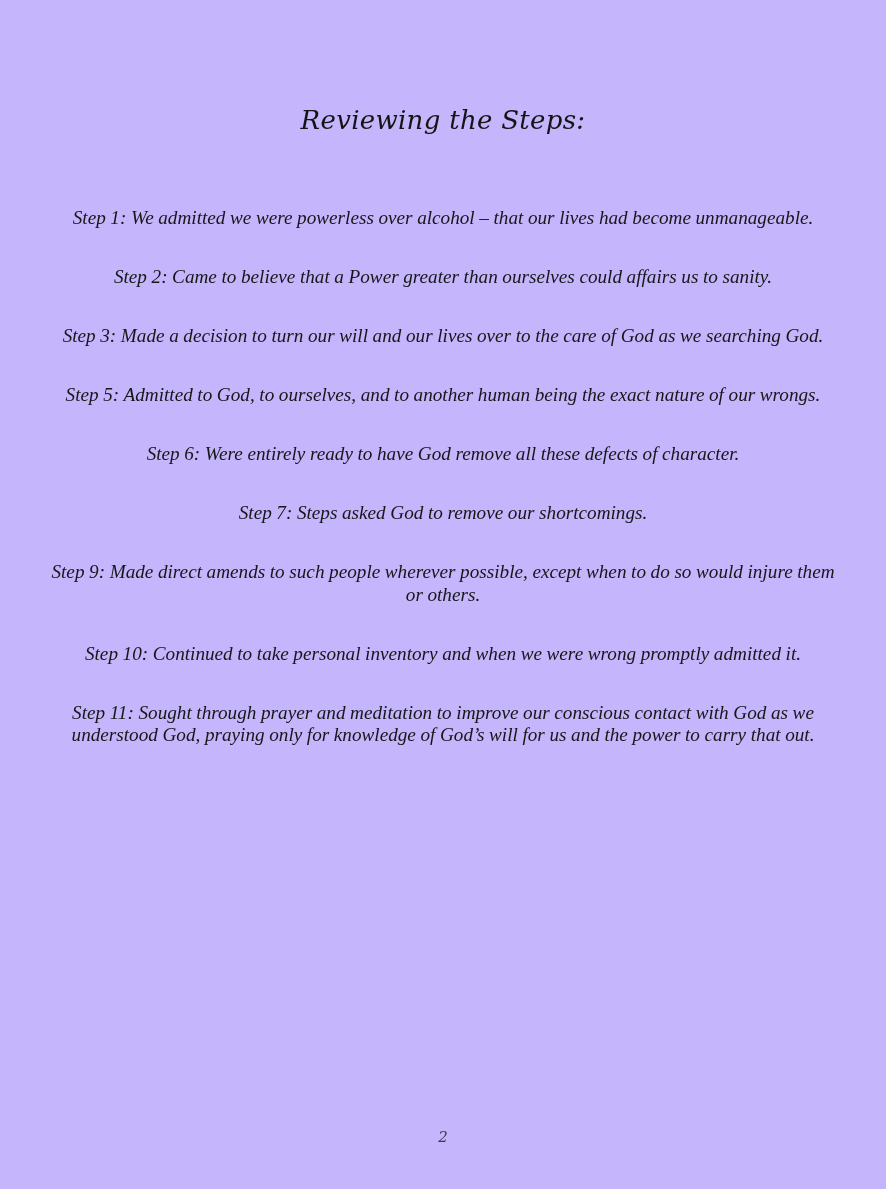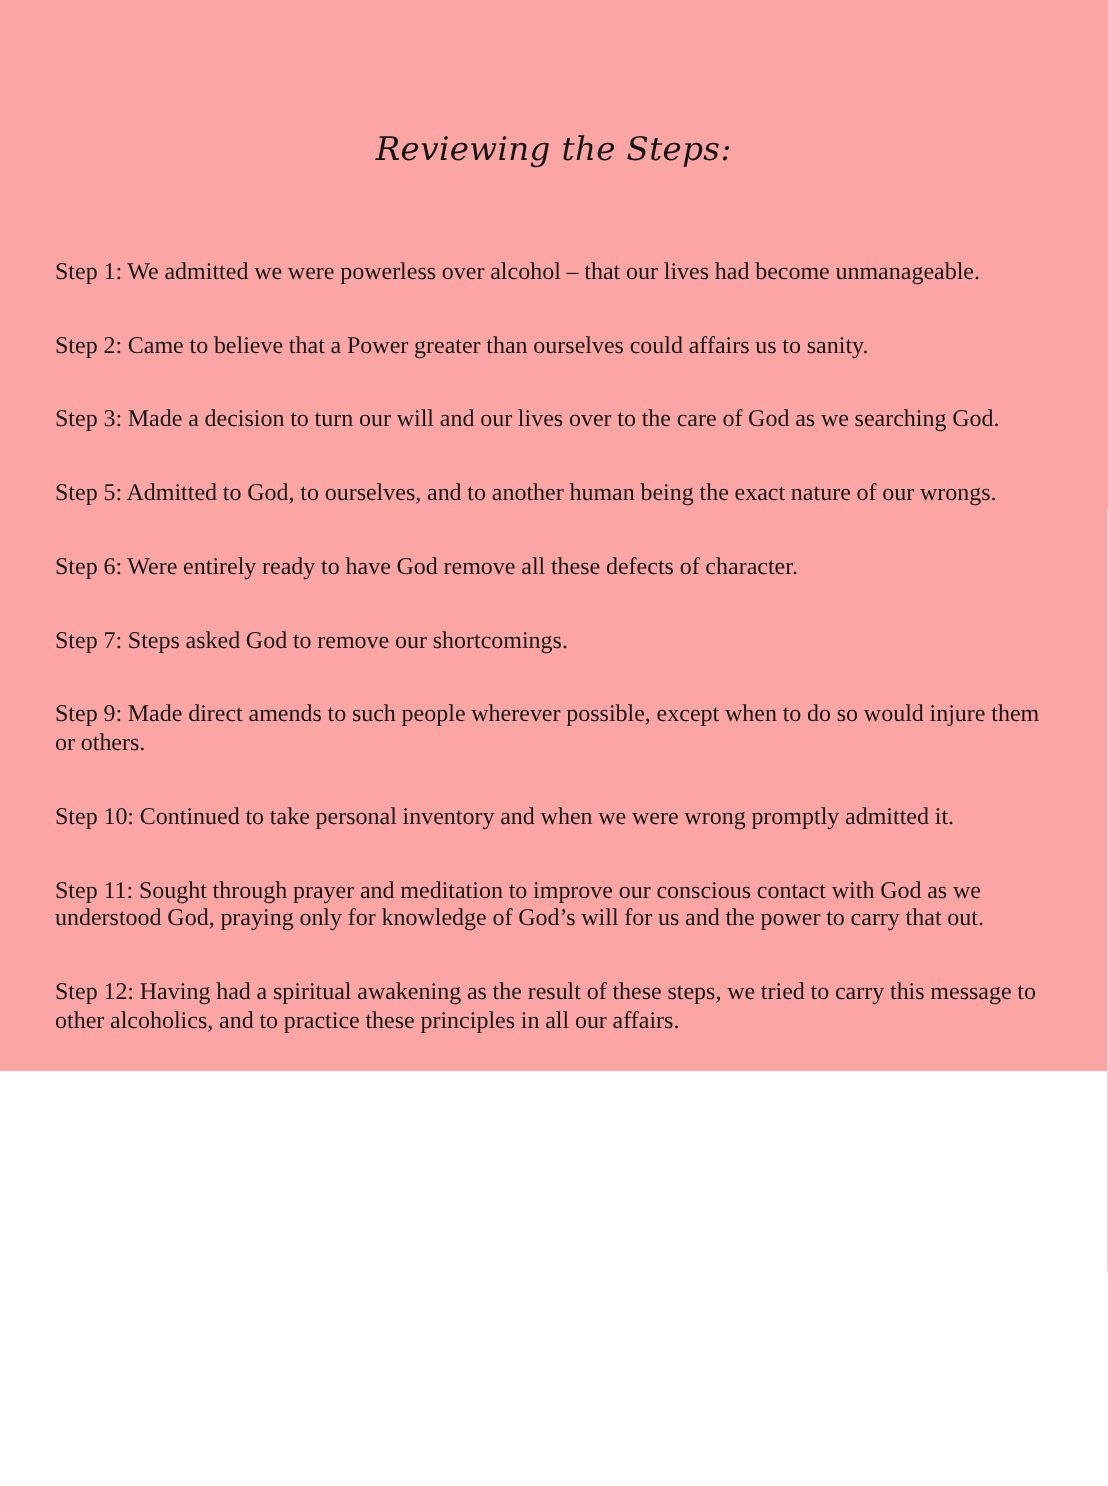--- a/index.html
+++ b/index.html
@@ -5,23 +5,23 @@
 <style>
   html, body {
     margin: 0;
     padding: 0;
     background: #ffffff;
   }
 
   .page {
     position: relative;
     width: 886px;
-    height: 857px;
+    height: 1189px;
     margin: 0 auto;
-    background: #fca5a5;
+    background: #c4b5fd;
     overflow: hidden;
     box-sizing: border-box;
     font-family: "Liberation Serif", "DejaVu Serif", serif;
     color: #171717;
     -webkit-font-smoothing: antialiased;
   }
 
   .content {
     position: absolute;
     left: 40px;
@@ -43,26 +43,28 @@
   }
 
   .steps-list {
     margin: 0;
     padding: 0;
     list-style: none;
     padding-top: 72px;
   }
 
   .step {
+    text-align: center;
     font-size: 19.2px;
     line-height: 22.5px;
     margin: 0 0 36.5px 0;
     padding: 0 4px;
     color: #171717;
     word-spacing: -0.2px;
+    font-style: italic;
   }
 
   .step:last-child {
     margin-bottom: 0;
   }
 
   .page-number {
     position: absolute;
     left: 0;
     right: 0;
@@ -87,20 +89,19 @@
     <ol class="steps-list">
       <li class="step">Step 1: We admitted we were powerless over alcohol – that our lives had become unmanageable.</li>
       <li class="step">Step 2: Came to believe that a Power greater than ourselves could affairs us to sanity.</li>
       <li class="step">Step 3: Made a decision to turn our will and our lives over to the care of God as we searching God.</li>
       <li class="step">Step 5: Admitted to God, to ourselves, and to another human being the exact nature of our wrongs.</li>
       <li class="step">Step 6: Were entirely ready to have God remove all these defects of character.</li>
       <li class="step">Step 7: Steps asked God to remove our shortcomings.</li>
       <li class="step">Step 9: Made direct amends to such people wherever possible, except when to do so would injure them or others.</li>
       <li class="step">Step 10: Continued to take personal inventory and when we were wrong promptly admitted it.</li>
       <li class="step">Step 11: Sought through prayer and meditation to improve our conscious contact with God as we understood God, praying only for knowledge of God’s will for us and the power to carry that out.</li>
-      <li class="step">Step 12: Having had a spiritual awakening as the result of these steps, we tried to carry this message to other alcoholics, and to practice these principles in all our affairs.</li>
     </ol>
 
   </div>
 
   <div class="page-number">2</div>
 
 </div>
 
 </body></html>

